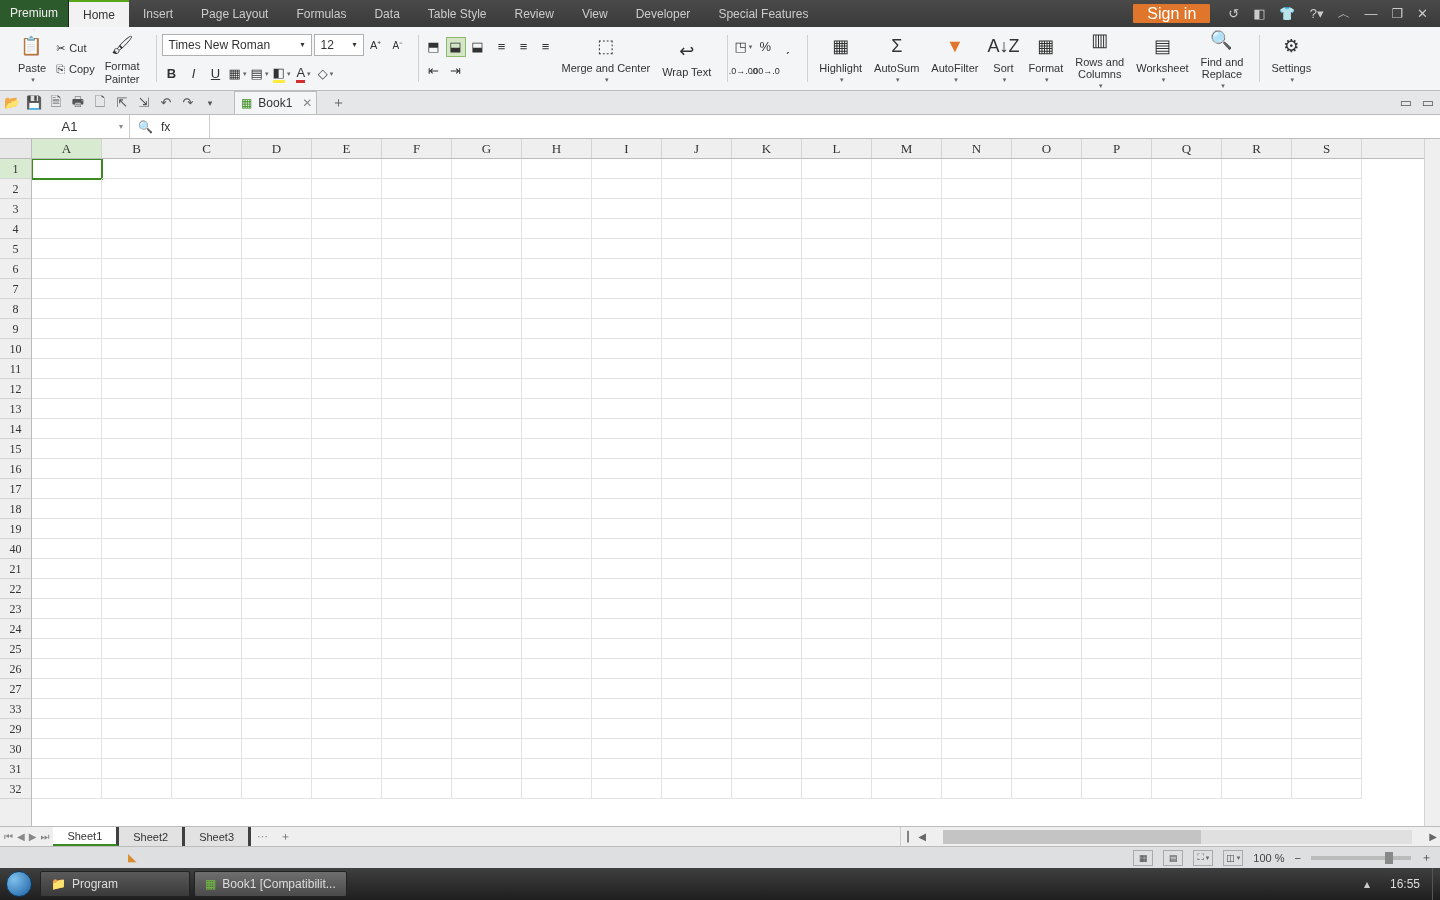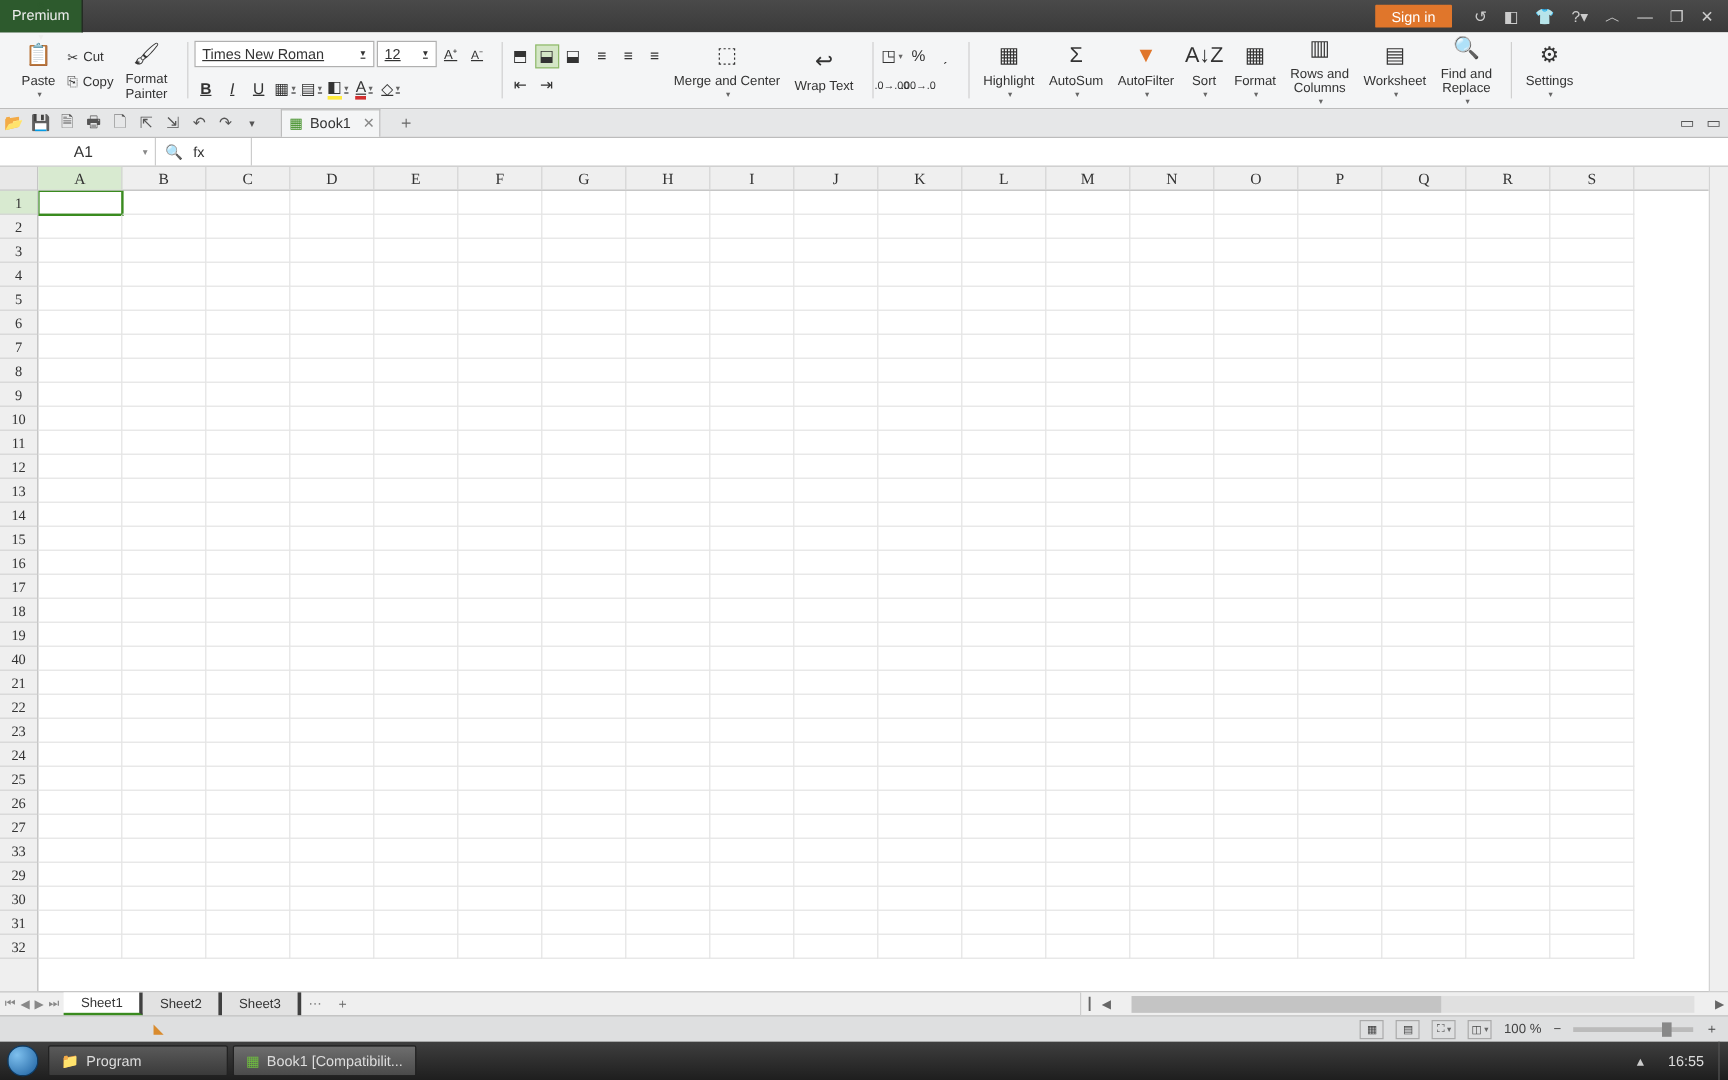--- a/index.html
+++ b/index.html
@@ -7,21 +7,21 @@
 
 
 .menubar { height:27px; background:linear-gradient(#4a4a4a,#3a3a3a); display:flex; align-items:stretch; color:#ddd; }
 .premium { display:flex; align-items:center; gap:6px; padding:0 10px; background:#2d5a2d; color:#eee; border-right:1px solid #222;flex-direction:column; }
 .premium .logo { width:14px; height:14px; background:#7ab648; border-radius:2px; position:relative; }
 .premium .logo::before{content:"S";position:absolute;inset:0;text-align:center;font-size:10px;font-weight:bold;color:#2d5a2d;line-height:14px;}
 .tabs { display:flex; align-items:stretch; }
 .tab { padding:0 14px; display:flex; align-items:center; cursor:pointer; color:#ccc; font-size:12px; }
 .tab.active { background:#f2f2f2; color:#333; border-top:2px solid #58a618; }
 .titlespacer { flex:1; }
-.signin { background:#e0762b; color:#fff; padding:2px 14px; margin:4px 6px; font-size:12px; border-radius:1px; display:flex; align-items:center; cursor:pointer; }
+.signin { background:#e0762b; color:#fff; padding:2px 14px; margin:4px 6px; font-size:16px; border-radius:1px; display:flex; align-items:center; cursor:pointer; }
 .winbtns { display:flex; align-items:center; gap:14px; padding:0 12px; color:#ccc; }
 .winbtns span { cursor:pointer; font-size:13px; }
 
 
 .ribbon { height:64px; background:#f4f5f6; border-bottom:1px solid #bcbcbc; display:flex; align-items:center; padding:0 6px; gap:4px; }
 .rgroup { display:flex; align-items:center; height:100%; padding:0 6px; position:relative; }
 .rgroup + .rgroup::before { content:""; position:absolute; left:0; top:8px; bottom:8px; width:1px; background:#d0d0d0; }
 .bigbtn { display:flex; flex-direction:column; align-items:center; justify-content:center; padding:2px 6px; gap:2px; cursor:pointer; text-align:center; line-height:1.1; font-size:11px; }
 .bigbtn .ic { width:26px; height:26px; display:flex; align-items:center; justify-content:center; font-size:18px; }
 .smallbtn { display:flex; align-items:center; gap:4px; padding:2px 4px; cursor:pointer; font-size:11px; height:20px; }
@@ -93,20 +93,32 @@
 </style>
 </head>
 <body>
 
 <div class="menubar">
   <div class="premium">
     <span class="logo"></span>
     <span>Premium</span>
     <span style="font-size:8px;">▾</span>
   </div>
+  <div class="tabs" id="ribbon-tabs">
+      <div class="tab active">Home</div>
+      <div class="tab">Insert</div>
+      <div class="tab">Page Layout</div>
+      <div class="tab">Formulas</div>
+      <div class="tab">Data</div>
+      <div class="tab">Table Style</div>
+      <div class="tab">Review</div>
+      <div class="tab">View</div>
+      <div class="tab">Developer</div>
+      <div class="tab">Special Features</div>
+    </div>
   <div class="titlespacer"></div>
   <div class="signin">
       <span>Sign in</span>
     </div>
   <div class="winbtns">
     <span>↺</span>
     <span>◧</span>
     <span>👕</span>
     <span>?▾</span>
     <span>︿</span>
@@ -133,21 +145,21 @@
         </div>
     </div>
     <div class="bigbtn">
       <span class="ic">🖌</span>
       <span style="white-space:pre;">Format
 Painter</span>
     </div>
   </div>
 
   <div class="rgroup">
-    <div class="vstack" style="gap:8px;text-decoration:underline;">
+    <div class="vstack" style="gap:8px;">
       <div class="hstack">
         <div class="fontname">
             <span>Times New Roman</span>
             <span style="font-size:8px;">▾</span>
           </div>
         <div class="fontsize">
             <span>12</span>
             <span style="font-size:8px;">▾</span>
           </div>
         <div class="ibtn" style="font-size:11px;">A⁺</div>

